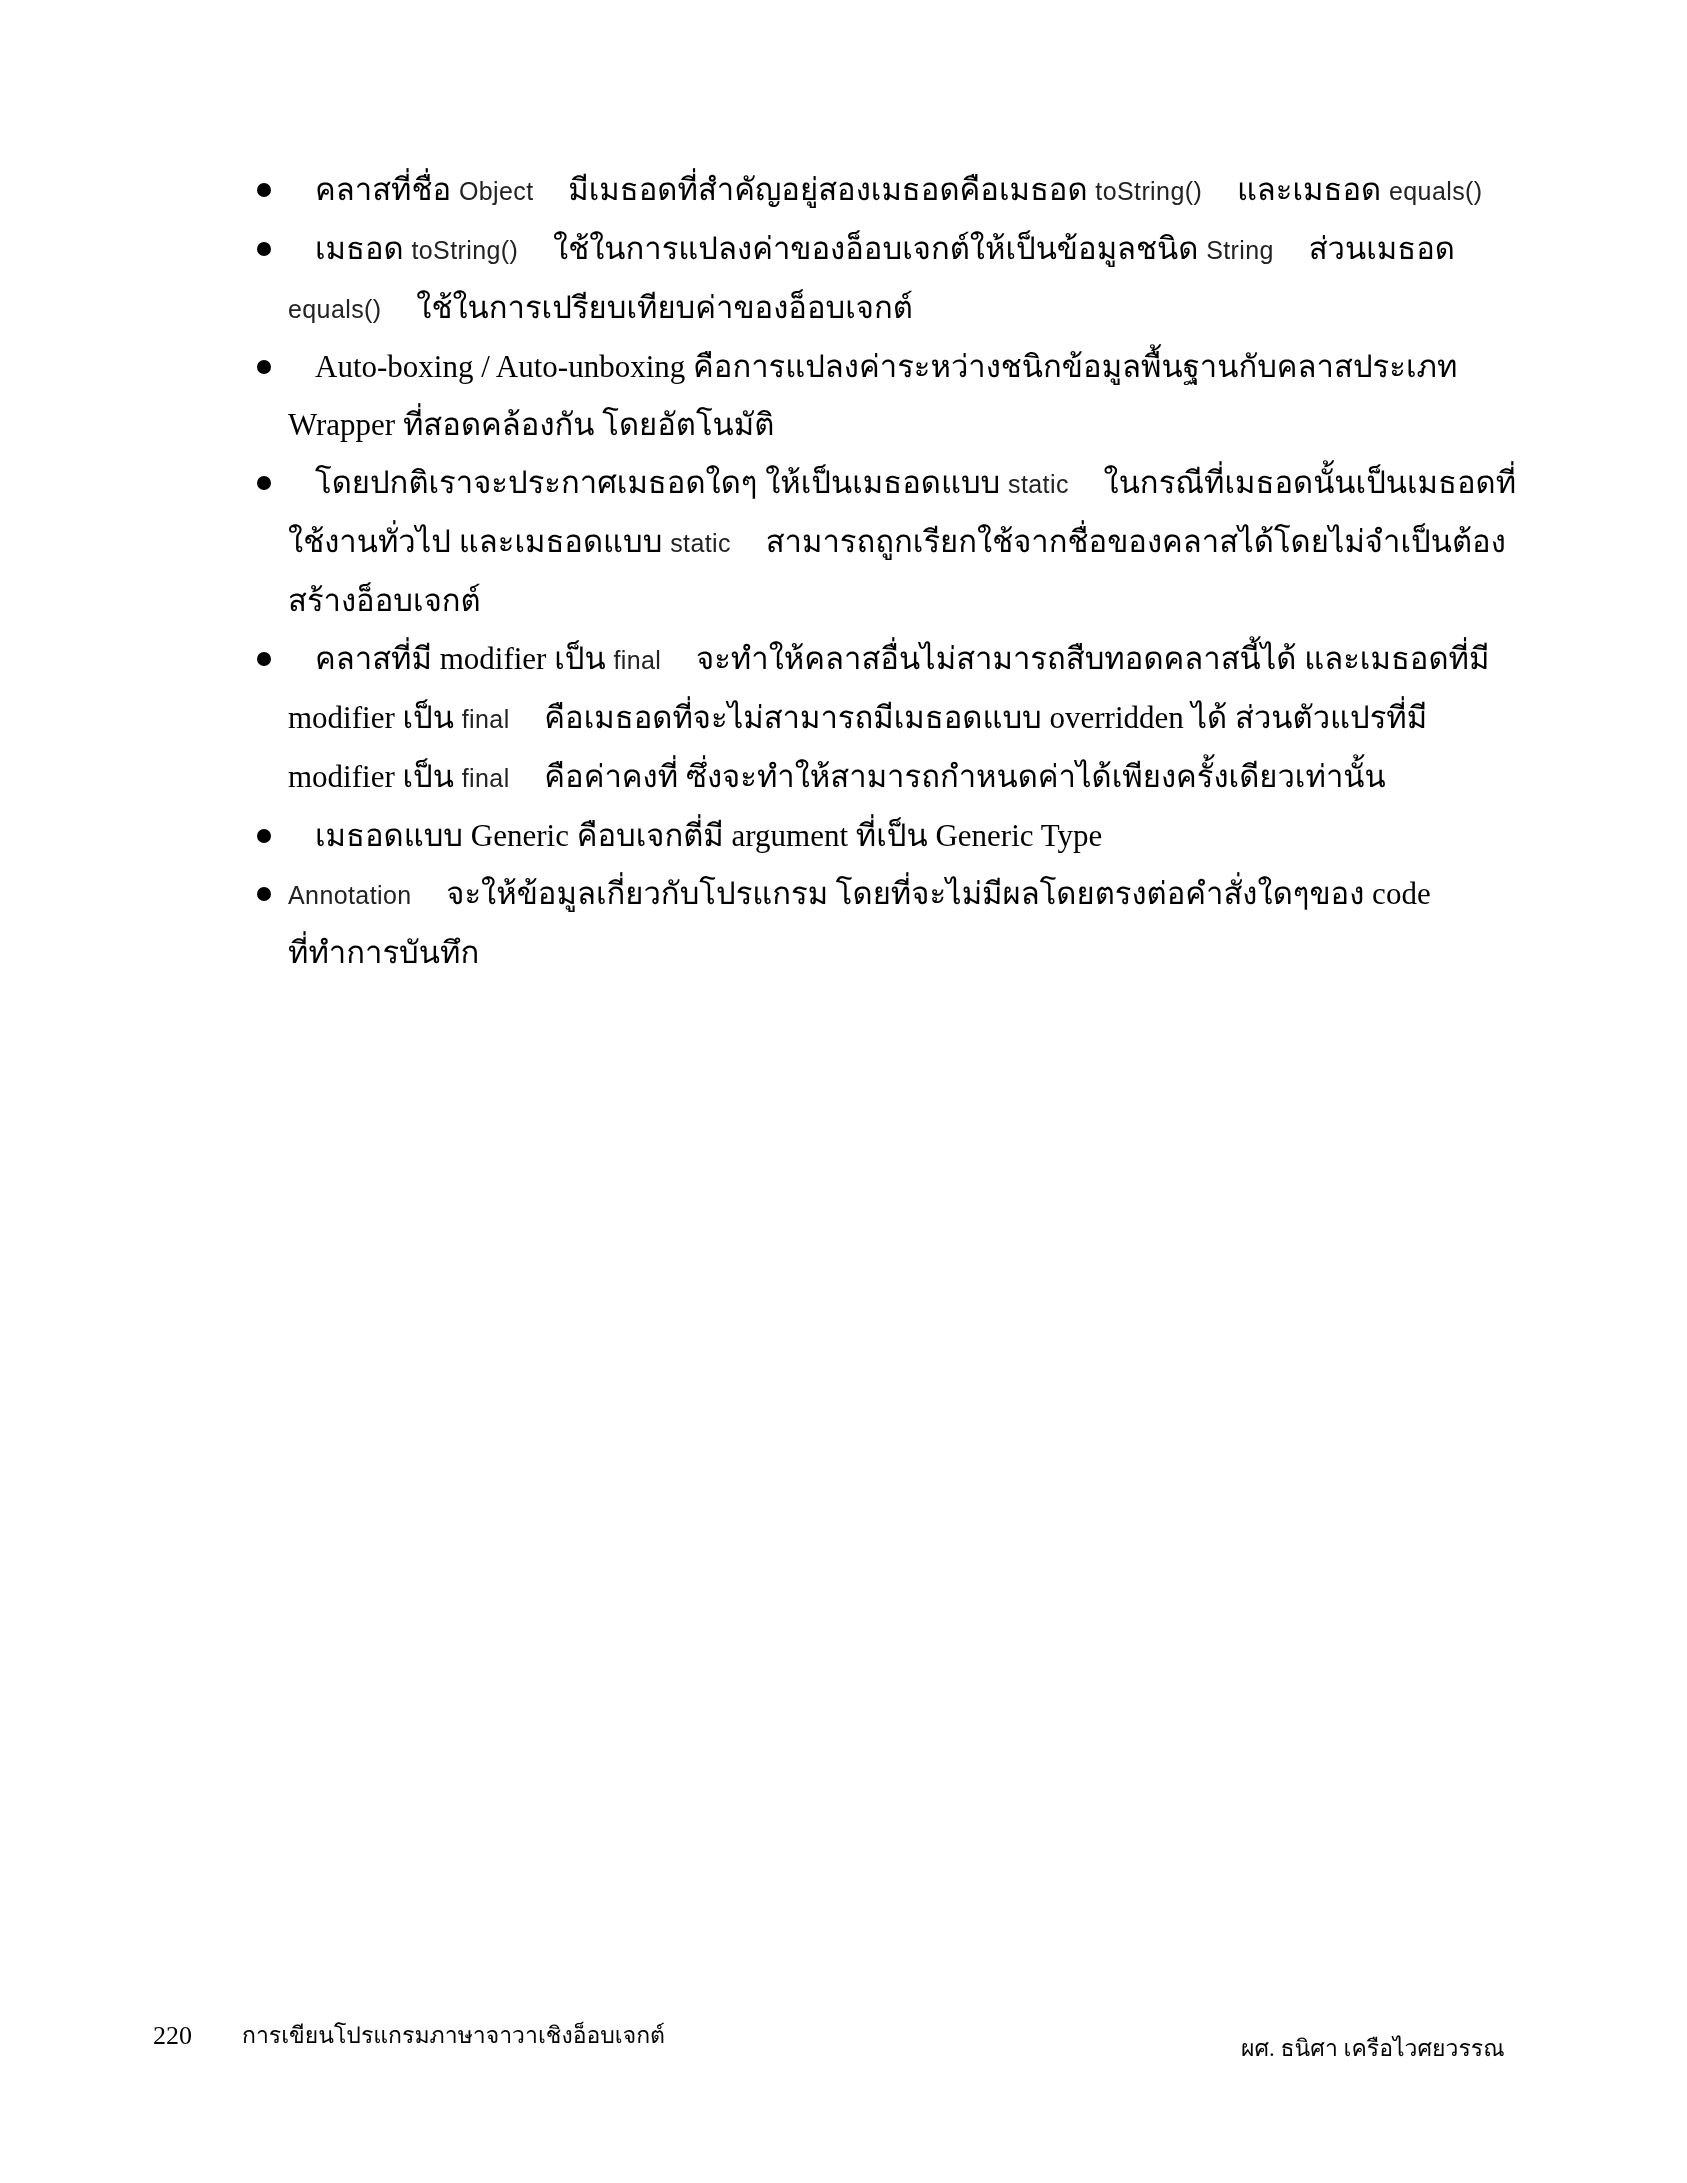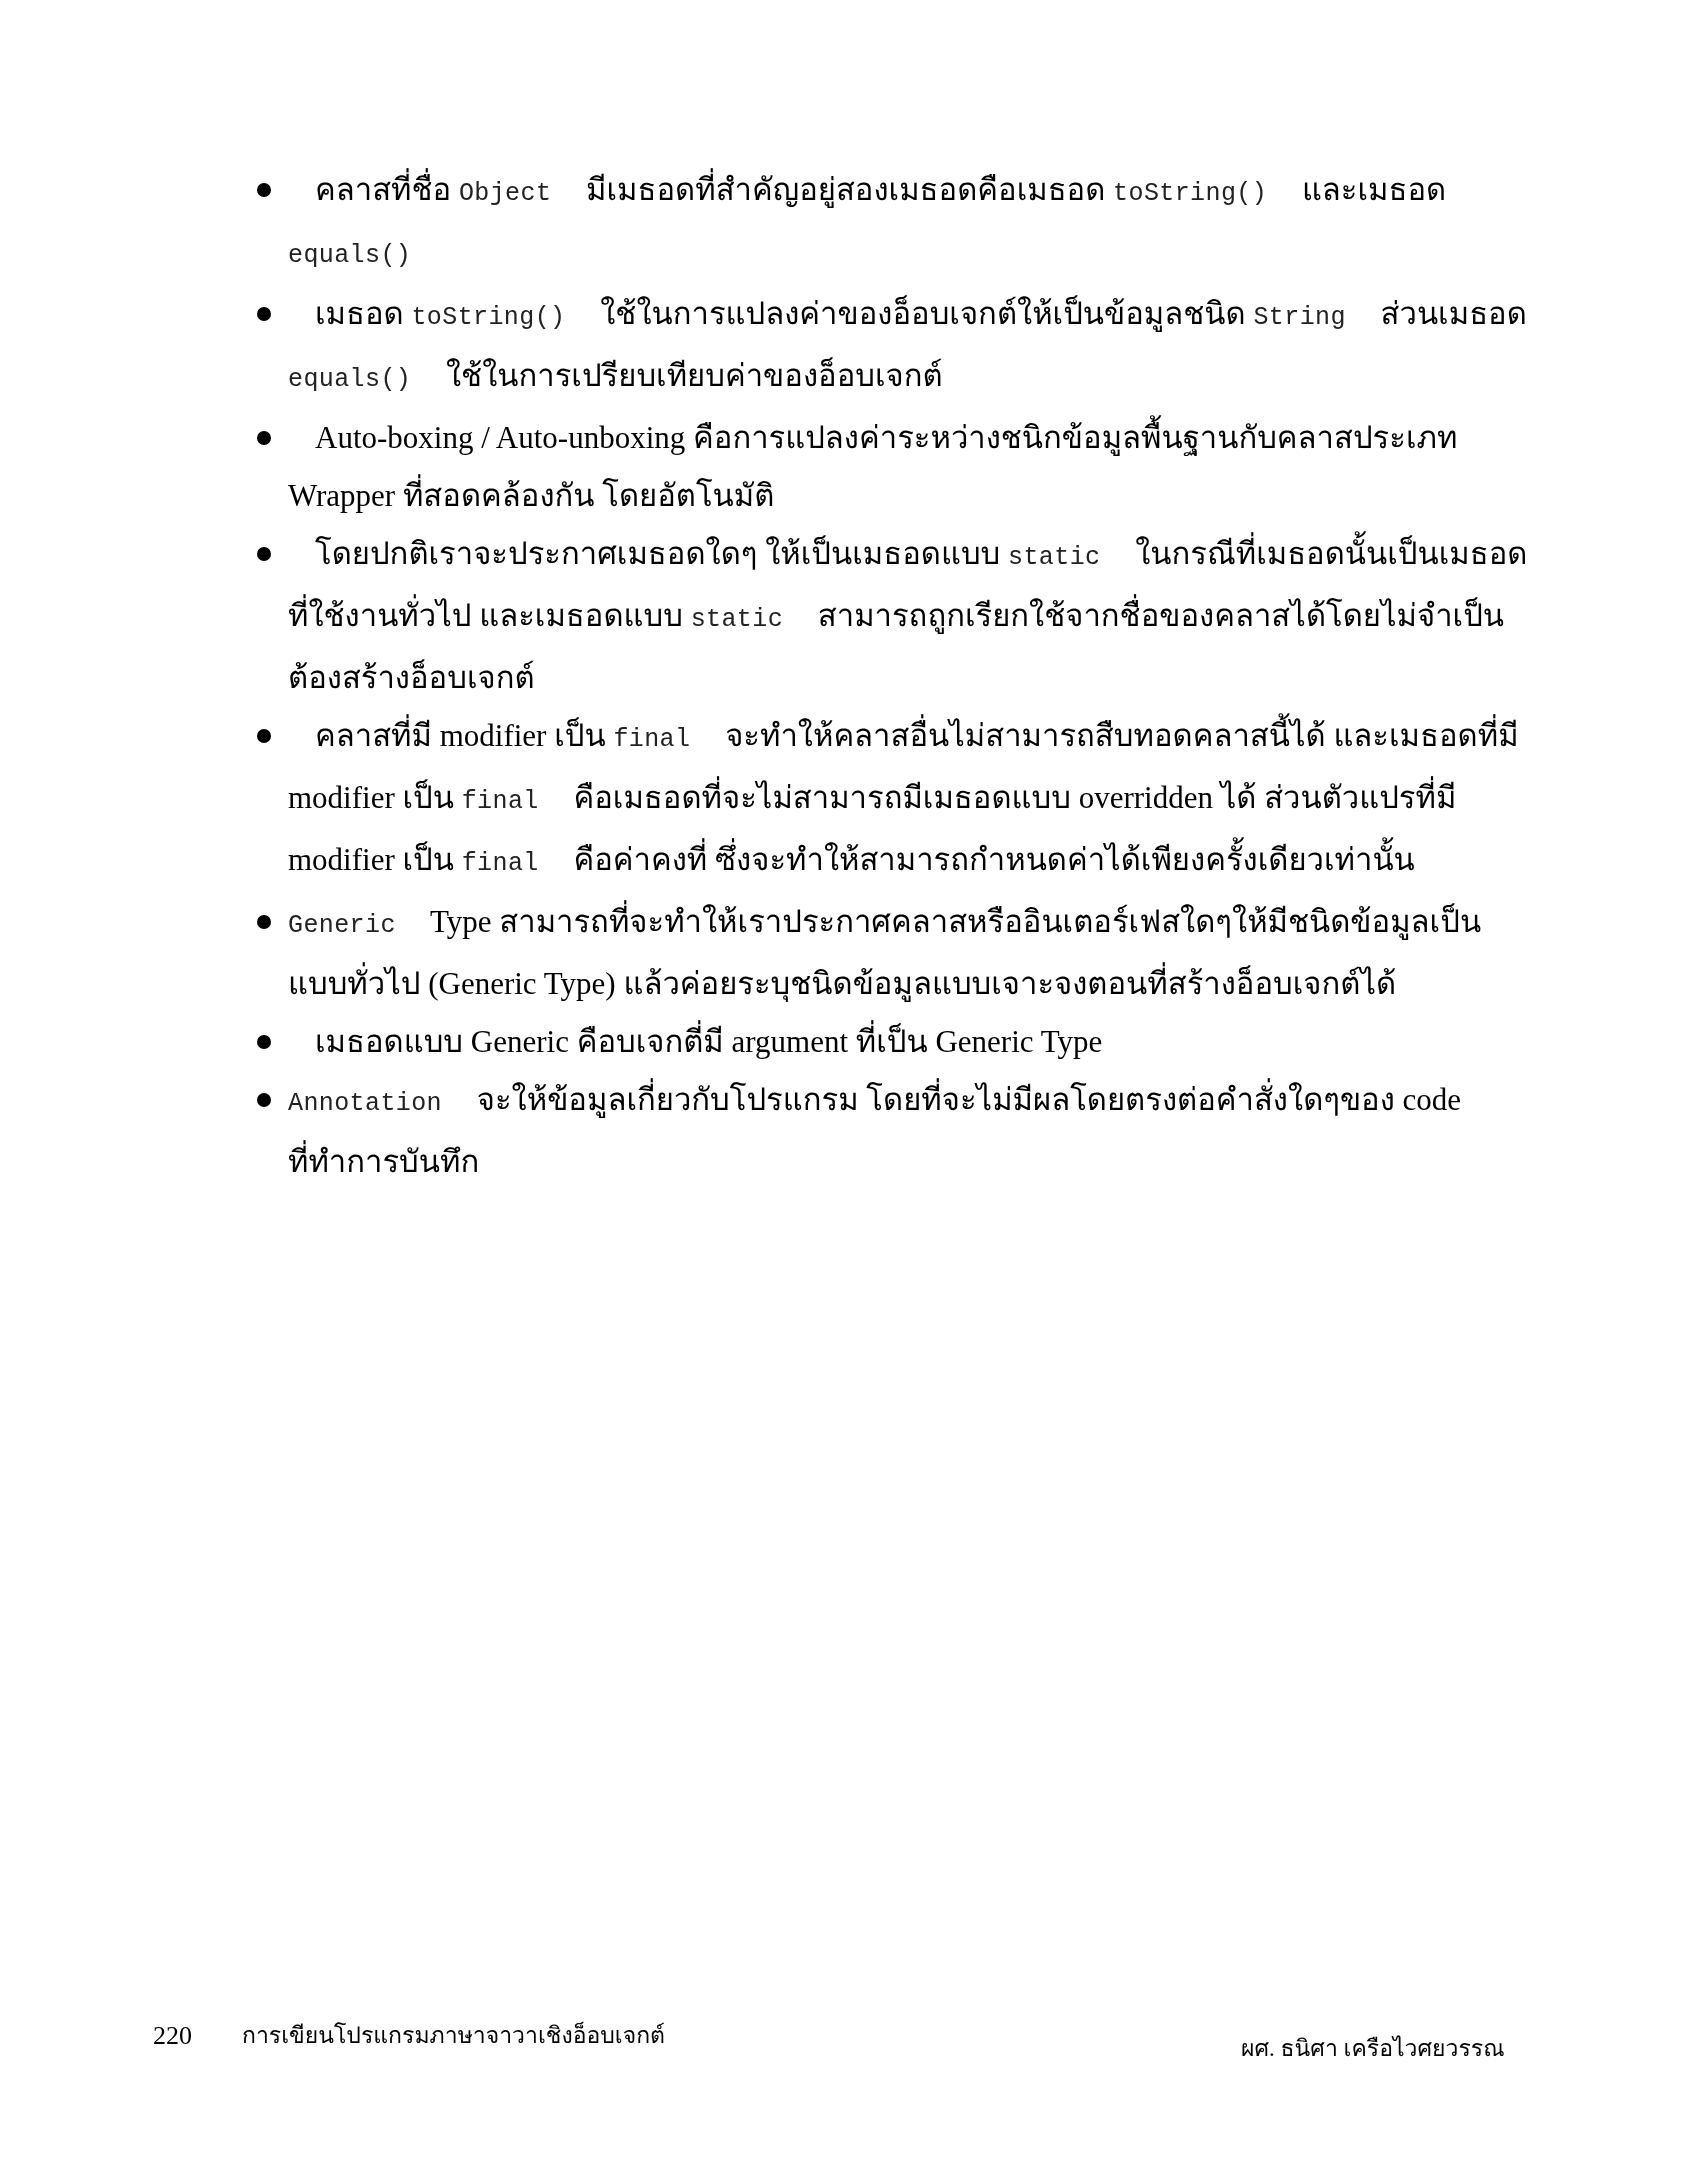--- a/index.html
+++ b/index.html
@@ -39,21 +39,21 @@
     .bullet-dot {
       position: absolute;
       left: 1.6px;
       top: 22px;
       width: 14px;
       height: 14px;
       border-radius: 50%;
       background: #000000;
     }
     .seg-code {
-      font-family: Liberation Mono, monospace;
+      font-family: Liberation Sans, sans-serif;
       font-size: 25px;
       color: #222222;
       letter-spacing: 0.4px;
     }
     .seg-text {
       font-family: "Liberation Serif", "DejaVu Serif", serif;
       margin-left: 27px;
     }
     .footer {
       position: absolute;
@@ -90,21 +90,20 @@
 <body>
 
 <div class="page">
 
   <ul class="bullet-list">
     <li class="bullet-item"><span class="bullet-dot"></span><span class="bullet-content"><span class="seg-text">คลาสที่ชื่อ </span><span class="seg-code">Object</span><span class="seg-text"> มีเมธอดที่สำคัญอยู่สองเมธอดคือเมธอด </span><span class="seg-code">toString()</span><span class="seg-text"> และเมธอด </span><span class="seg-code">equals()</span></span></li>
     <li class="bullet-item"><span class="bullet-dot"></span><span class="bullet-content"><span class="seg-text">เมธอด </span><span class="seg-code">toString()</span><span class="seg-text"> ใช้ในการแปลงค่าของอ็อบเจกต์ให้เป็นข้อมูลชนิด </span><span class="seg-code">String</span><span class="seg-text">  ส่วนเมธอด </span><span class="seg-code">equals()</span><span class="seg-text"> ใช้ในการเปรียบเทียบค่าของอ็อบเจกต์</span></span></li>
     <li class="bullet-item"><span class="bullet-dot"></span><span class="bullet-content"><span class="seg-text">Auto-boxing / Auto-unboxing คือการแปลงค่าระหว่างชนิกข้อมูลพื้นฐานกับคลาสประเภท Wrapper ที่สอดคล้องกัน โดยอัตโนมัติ</span></span></li>
     <li class="bullet-item"><span class="bullet-dot"></span><span class="bullet-content"><span class="seg-text">โดยปกติเราจะประกาศเมธอดใดๆ ให้เป็นเมธอดแบบ </span><span class="seg-code">static</span><span class="seg-text"> ในกรณีที่เมธอดนั้นเป็นเมธอดที่ใช้งานทั่วไป และเมธอดแบบ </span><span class="seg-code">static</span><span class="seg-text"> สามารถถูกเรียกใช้จากชื่อของคลาสได้โดยไม่จำเป็นต้องสร้างอ็อบเจกต์</span></span></li>
     <li class="bullet-item"><span class="bullet-dot"></span><span class="bullet-content"><span class="seg-text">คลาสที่มี modifier เป็น </span><span class="seg-code">final</span><span class="seg-text"> จะทำให้คลาสอื่นไม่สามารถสืบทอดคลาสนี้ได้  และเมธอดที่มี modifier เป็น </span><span class="seg-code">final</span><span class="seg-text"> คือเมธอดที่จะไม่สามารถมีเมธอดแบบ overridden ได้ ส่วนตัวแปรที่มี modifier เป็น </span><span class="seg-code">final</span><span class="seg-text"> คือค่าคงที่ ซึ่งจะทำให้สามารถกำหนดค่าได้เพียงครั้งเดียวเท่านั้น</span></span></li>
-    <li class="bullet-item"><span class="bullet-dot"></span><span class="bullet-content"><span class="seg-code">Generic</span><span class="seg-text"> Type สามารถที่จะทำให้เราประกาศคลาสหรืออินเตอร์เฟสใดๆให้มีชนิดข้อมูลเป็นแบบทั่วไป (Generic Type) แล้วค่อยระบุชนิดข้อมูลแบบเจาะจงตอนที่สร้างอ็อบเจกต์ได้</span></span></li>
     <li class="bullet-item"><span class="bullet-dot"></span><span class="bullet-content"><span class="seg-text">เมธอดแบบ Generic คือบเจกตี่มี argument ที่เป็น Generic Type</span></span></li>
     <li class="bullet-item"><span class="bullet-dot"></span><span class="bullet-content"><span class="seg-code">Annotation</span><span class="seg-text"> จะให้ข้อมูลเกี่ยวกับโปรแกรม โดยที่จะไม่มีผลโดยตรงต่อคำสั่งใดๆของ code ที่ทำการบันทึก</span></span></li>
   </ul>
 
   <div class="footer">
     <span class="page-number">220</span>
     <span class="book-title">การเขียนโปรแกรมภาษาจาวาเชิงอ็อบเจกต์</span>
     <span class="author">ผศ. ธนิศา เครือไวศยวรรณ</span>
   </div>
 

